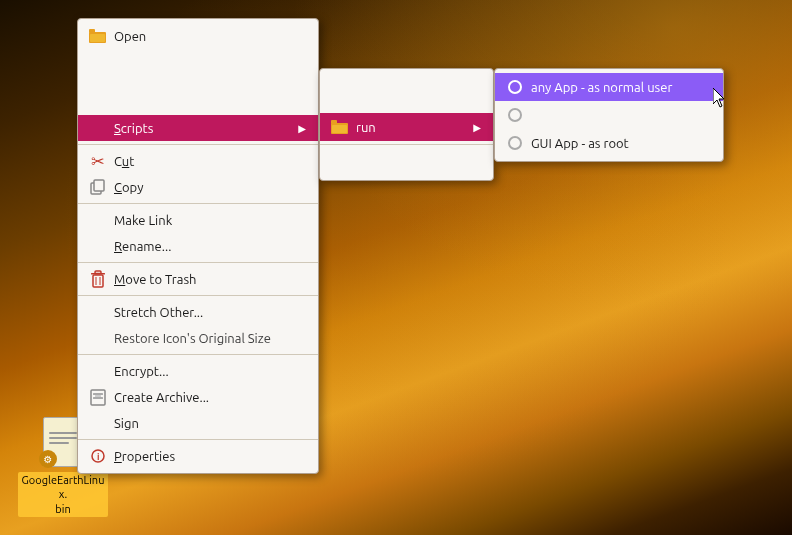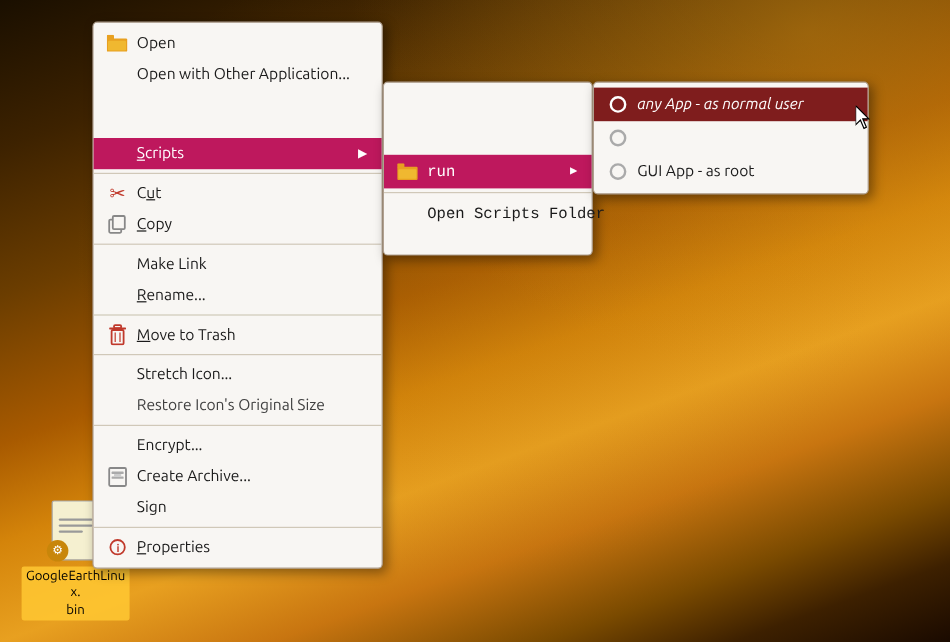--- a/index.html
+++ b/index.html
@@ -186,23 +186,22 @@
     
     .submenu-run {
       position: absolute;
       top: 68px;
       left: 319px;
       width: 175px;
       background: #f8f6f3;
       border: 1px solid #b0a090;
       border-radius: 4px;
       box-shadow: 3px 3px 10px rgba(0,0,0,0.4);
-      padding: 20px 0;
+      padding: 4px 0;
       z-index: 101;
-      font-family: Liberation Mono, monospace;
     }
 
     .submenu-run .menu-item {
       min-height: 28px;
     }
 
     
     .submenu-apps {
       position: absolute;
       top: 68px;
@@ -214,23 +213,22 @@
       box-shadow: 3px 3px 10px rgba(0,0,0,0.4);
       padding: 4px 0;
       z-index: 102;
     }
 
     .submenu-apps .menu-item {
       min-height: 28px;
     }
 
     .submenu-apps .menu-item.hovered {
-      background: #7f1d1d;
+      background: #8b5cf6;
       color: white;
-      font-style: italic;
     }
 
     
     .app-bullet {
       width: 14px;
       height: 14px;
       border: 2px solid #aaa;
       border-radius: 50%;
       display: inline-block;
     }
@@ -301,21 +299,20 @@
         <rect x="0" y="3" width="17" height="11" rx="1" fill="#e8a020"></rect>
         <rect x="0" y="0" width="6" height="4" rx="1" fill="#e8a020"></rect>
         <rect x="1" y="5" width="15" height="8" rx="1" fill="#f0b830"></rect>
       </svg>
     </span>
     <span class="menu-label">Open</span>
   </div>
 
   <div class="menu-item">
     <span class="menu-icon"></span>
-    <span class="menu-label">Open with Other Application...</span>
   </div>
 
   <div class="menu-item active">
     <span class="menu-icon"></span>
     <span class="menu-label"><span class="mnemonic">S</span>cripts</span>
     <span class="menu-arrow">▶</span>
   </div>
 
   <div class="menu-separator"></div>
 
@@ -358,21 +355,21 @@
         <line x1="10" y1="7" x2="10" y2="15" stroke="#c0392b" stroke-width="1"></line>
       </svg>
     </span>
     <span class="menu-label"><span class="mnemonic">M</span>ove to Trash</span>
   </div>
 
   <div class="menu-separator"></div>
 
   <div class="menu-item">
     <span class="menu-icon"></span>
-    <span class="menu-label">Stretch Icon...</span>
+    <span class="menu-label">Stretch Other...</span>
   </div>
 
   <div class="menu-item disabled">
     <span class="menu-icon"></span>
     <span class="menu-label">Restore Icon's Original Size</span>
   </div>
 
   <div class="menu-separator"></div>
 
 
@@ -420,21 +417,20 @@
         <rect x="0" y="0" width="6" height="4" rx="1" fill="#e8a020"></rect>
         <rect x="1" y="5" width="15" height="8" rx="1" fill="#f0b830"></rect>
       </svg>
     </span>
     <span class="menu-label">run</span>
     <span class="menu-arrow">▶</span>
   </div>
   <div class="menu-separator"></div>
   <div class="menu-item">
     <span class="menu-icon"></span>
-    <span class="menu-label">Open Scripts Folder</span>
   </div>
 </div>
 
 <div class="submenu-apps">
   <div class="menu-item hovered">
     <span class="menu-icon">
       <span class="app-bullet"></span>
     </span>
     <span class="menu-label">any App - as normal user</span>
   </div>

